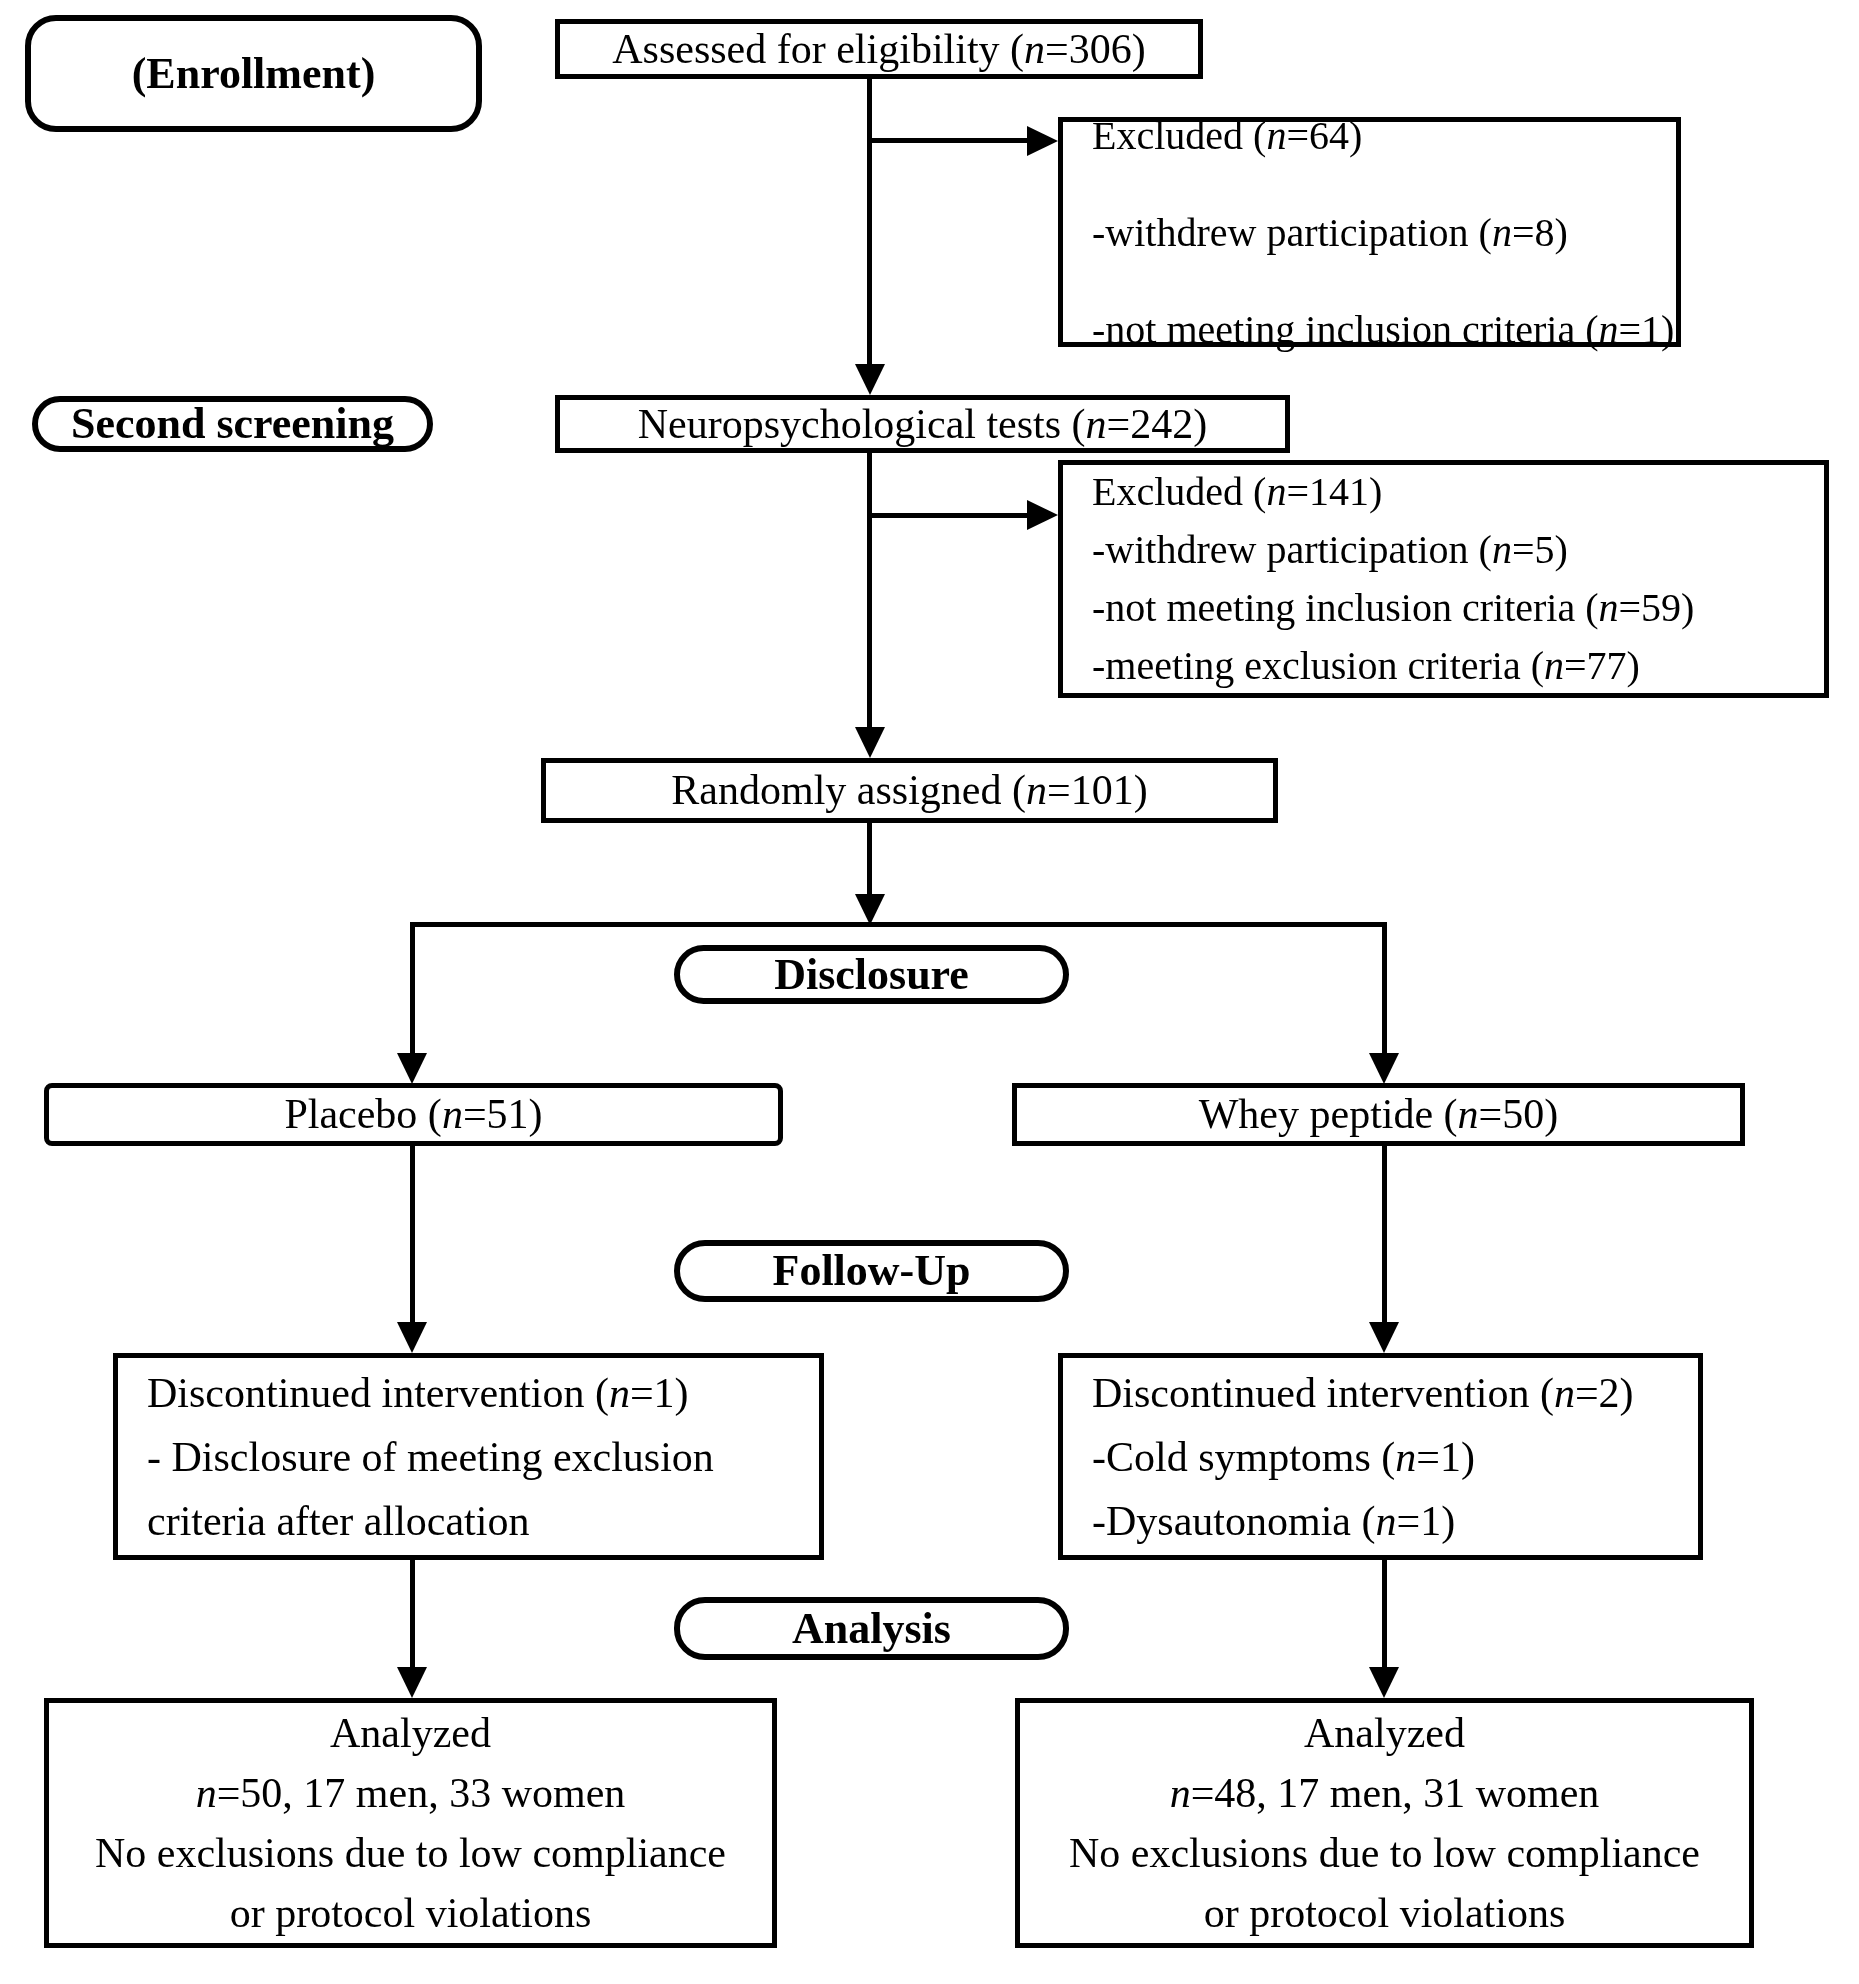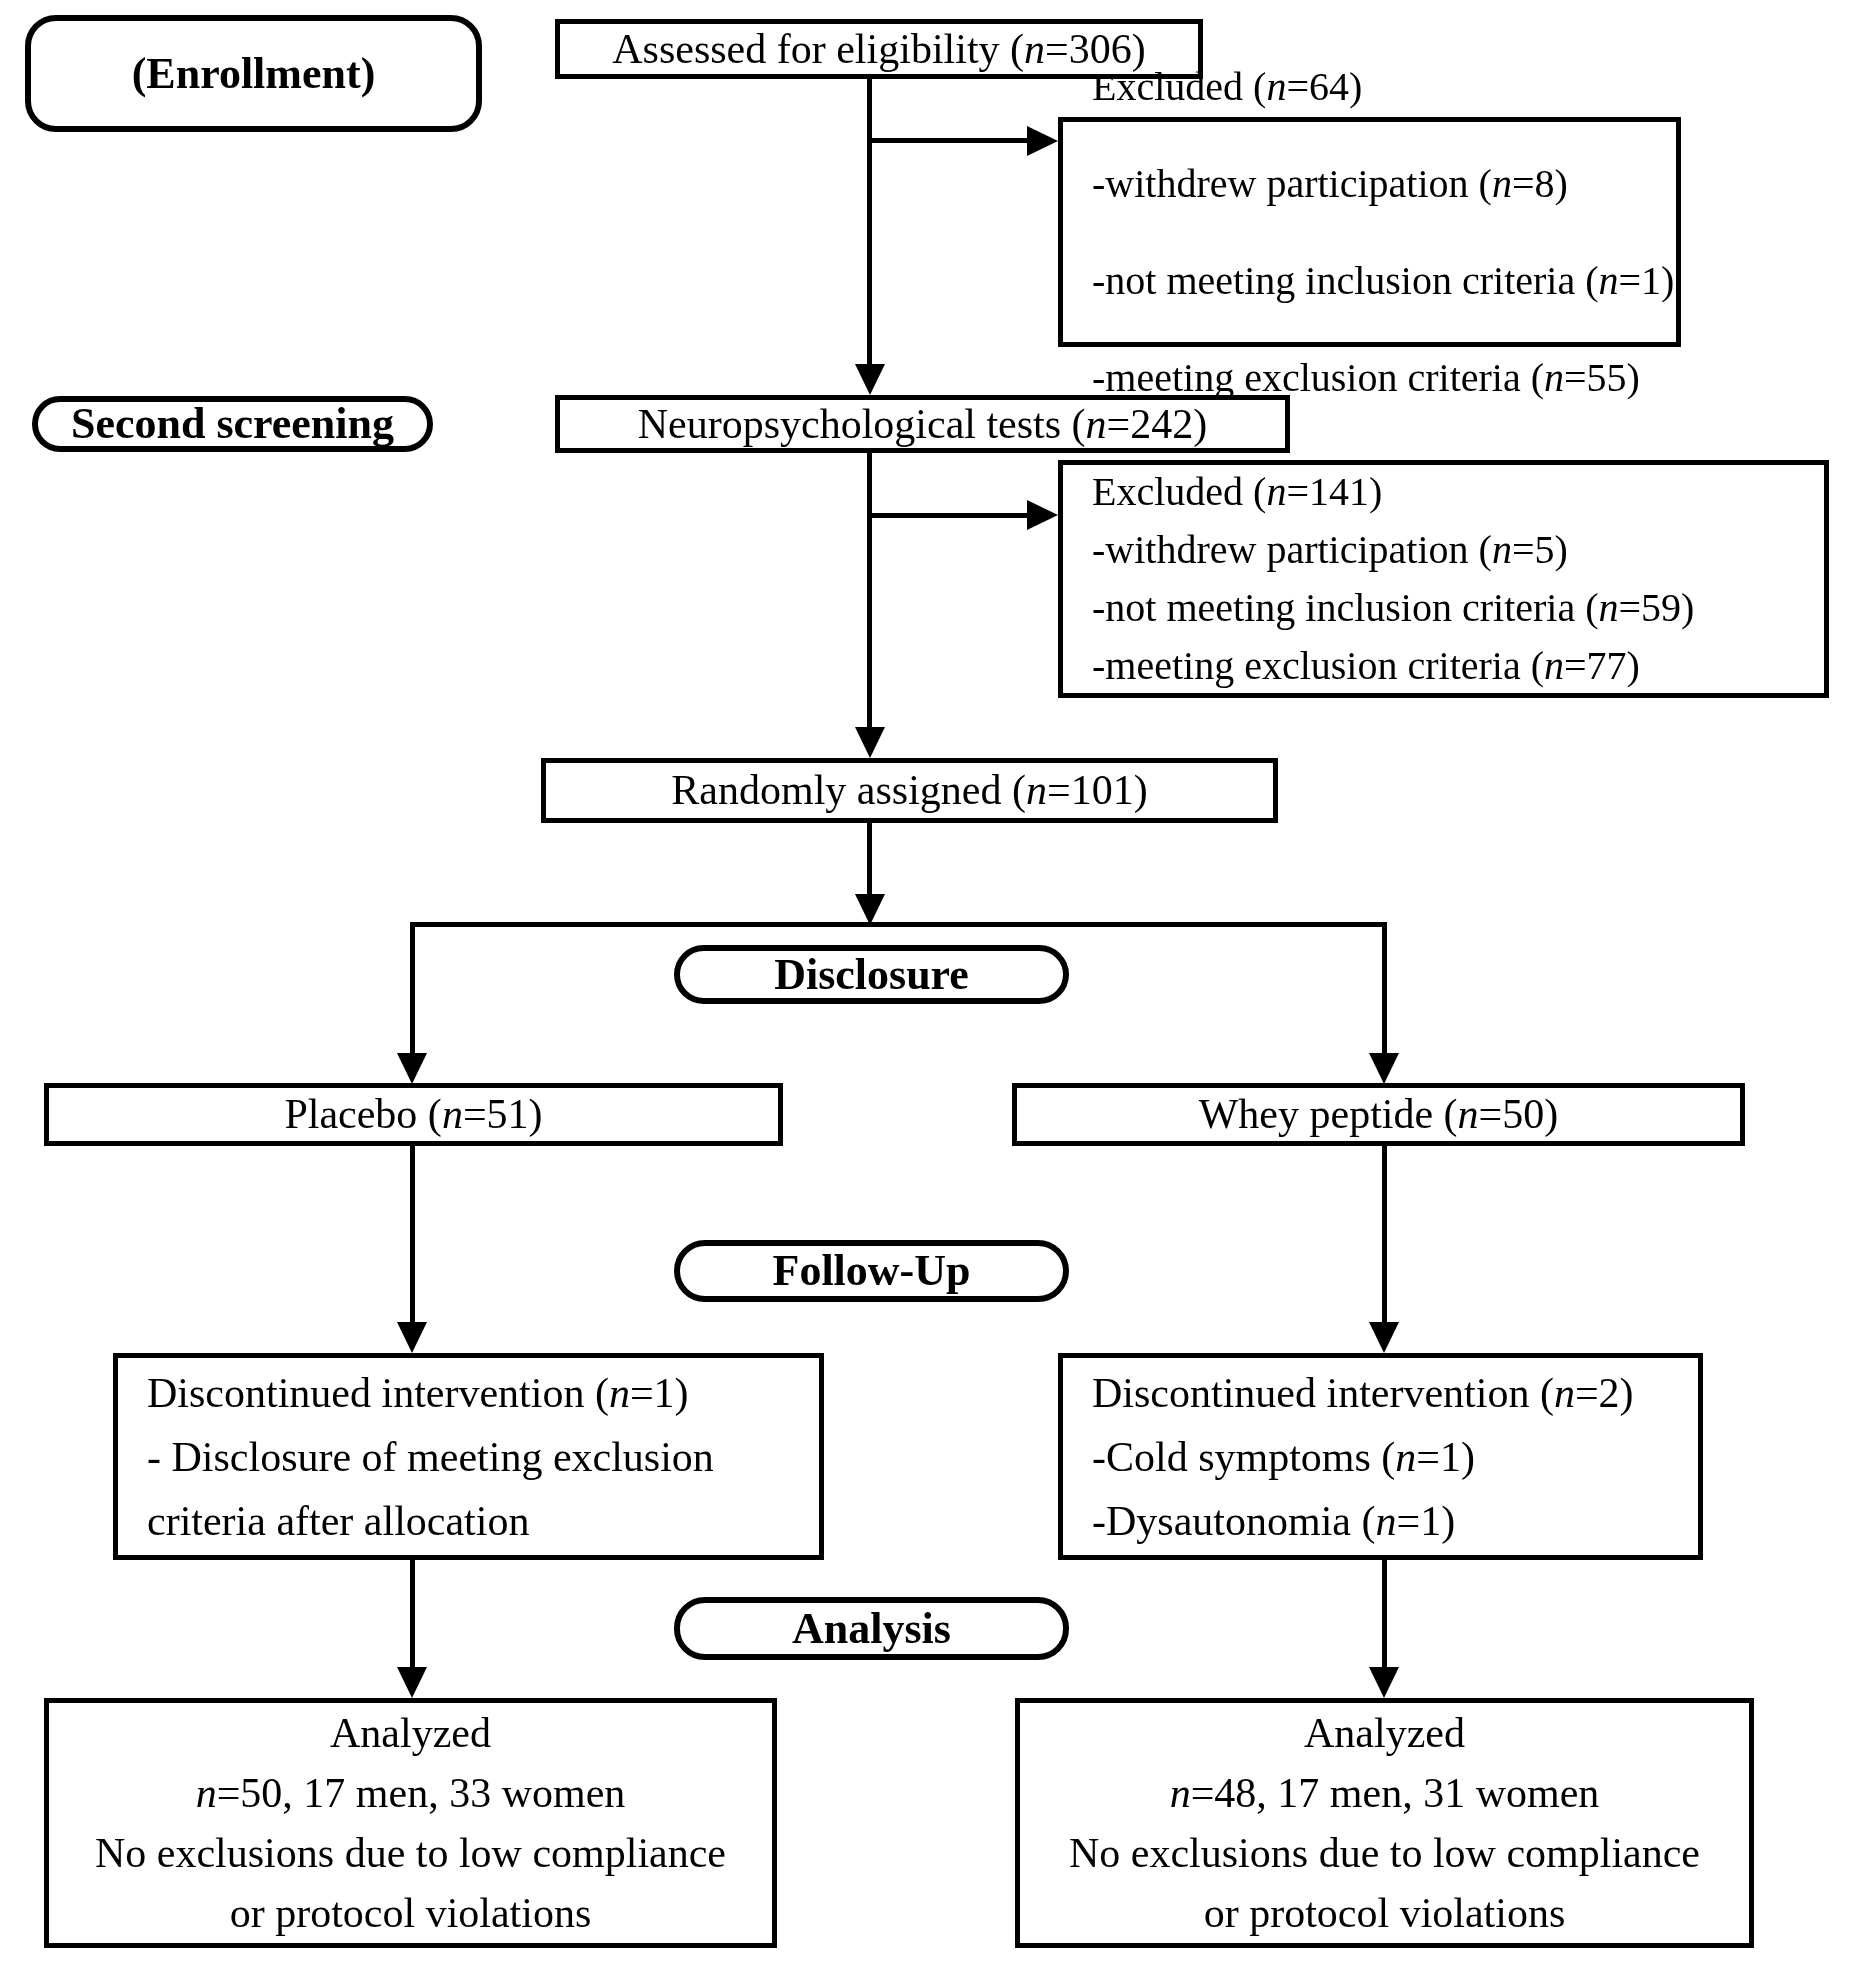--- a/index.html
+++ b/index.html
@@ -79,39 +79,38 @@
   </div>
 
   <div class="box center" style="left:555px; top:19px; width:648px; height:60px;">
     <span class="line">Assessed for eligibility (<i>n</i>=306)</span>
   </div>
 
   <div class="box left-list" style="left:1058px; top:117px; width:623px; height:230px; font-size:40px; line-height:57px;gap:40px;">
     <span class="line">Excluded (<i>n</i>=64)</span>
     <span class="line">-withdrew participation (<i>n</i>=8)</span>
     <span class="line">-not meeting inclusion criteria (<i>n</i>=1)</span>
-    <span class="line">-meeting exclusion criteria (<i>n</i>=55)</span>
   </div>
 
   <div class="box center" style="left:555px; top:395px; width:735px; height:58px;">
     <span class="line">Neuropsychological tests (<i>n</i>=242)</span>
   </div>
 
   <div class="box left-list" style="left:1058px; top:460px; width:771px; height:238px; font-size:40px; line-height:58px;">
     <span class="line">Excluded (<i>n</i>=141)</span>
     <span class="line">-withdrew participation (<i>n</i>=5)</span>
     <span class="line">-not meeting inclusion criteria (<i>n</i>=59)</span>
     <span class="line">-meeting exclusion criteria (<i>n</i>=77)</span>
   </div>
 
   <div class="box center" style="left:541px; top:758px; width:737px; height:65px;">
     <span class="line">Randomly assigned (<i>n</i>=101)</span>
   </div>
 
-  <div class="box center" style="left:44px; top:1083px; width:739px; height:63px;">
+  <div class="box center" style="left:44px; top:1083px; width:739px; height:63px;border-radius:8px;">
     <span class="line">Placebo (<i>n</i>=51)</span>
   </div>
 
   <div class="box center" style="left:1012px; top:1083px; width:733px; height:63px;">
     <span class="line">Whey peptide (<i>n</i>=50)</span>
   </div>
 
   <div class="box left-list" style="left:113px; top:1353px; width:711px; height:207px; line-height:64px;">
     <span class="line">Discontinued intervention (<i>n</i>=1)</span>
     <span class="line">- Disclosure of meeting exclusion</span>

